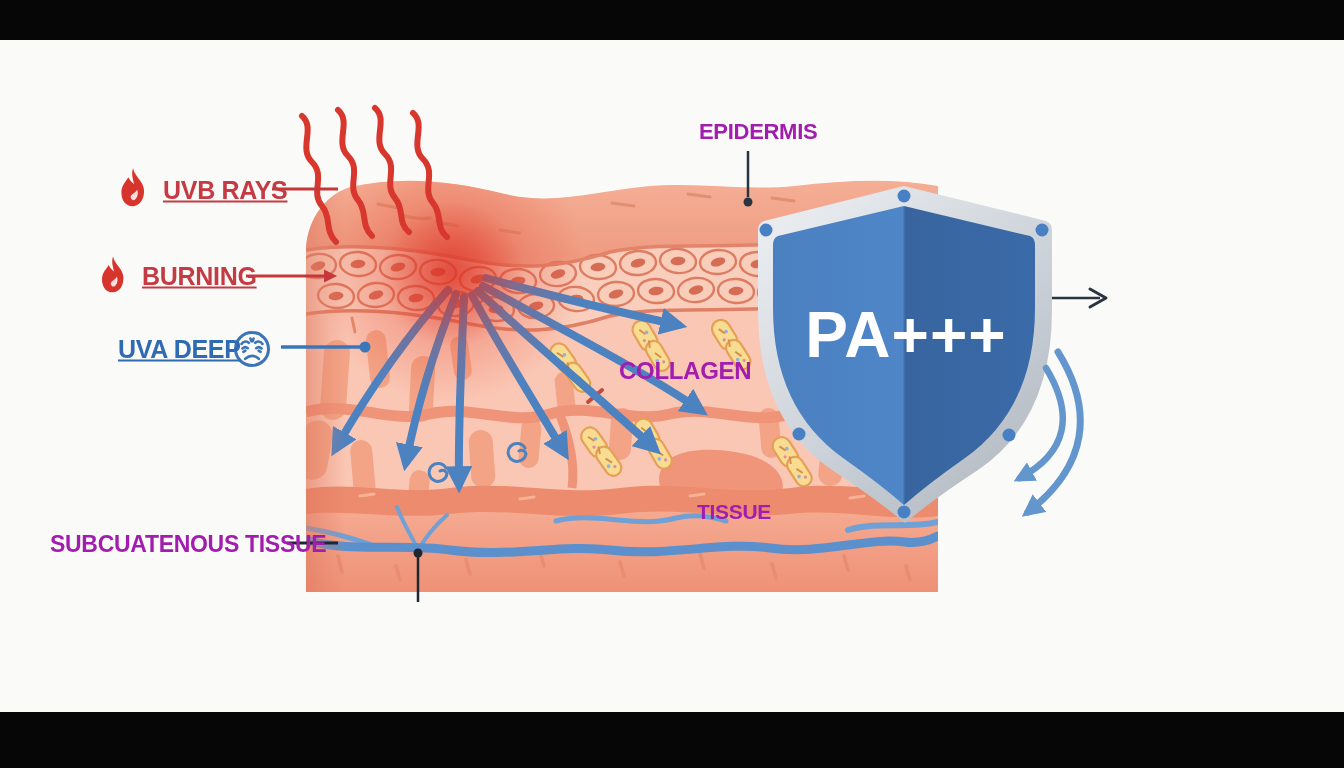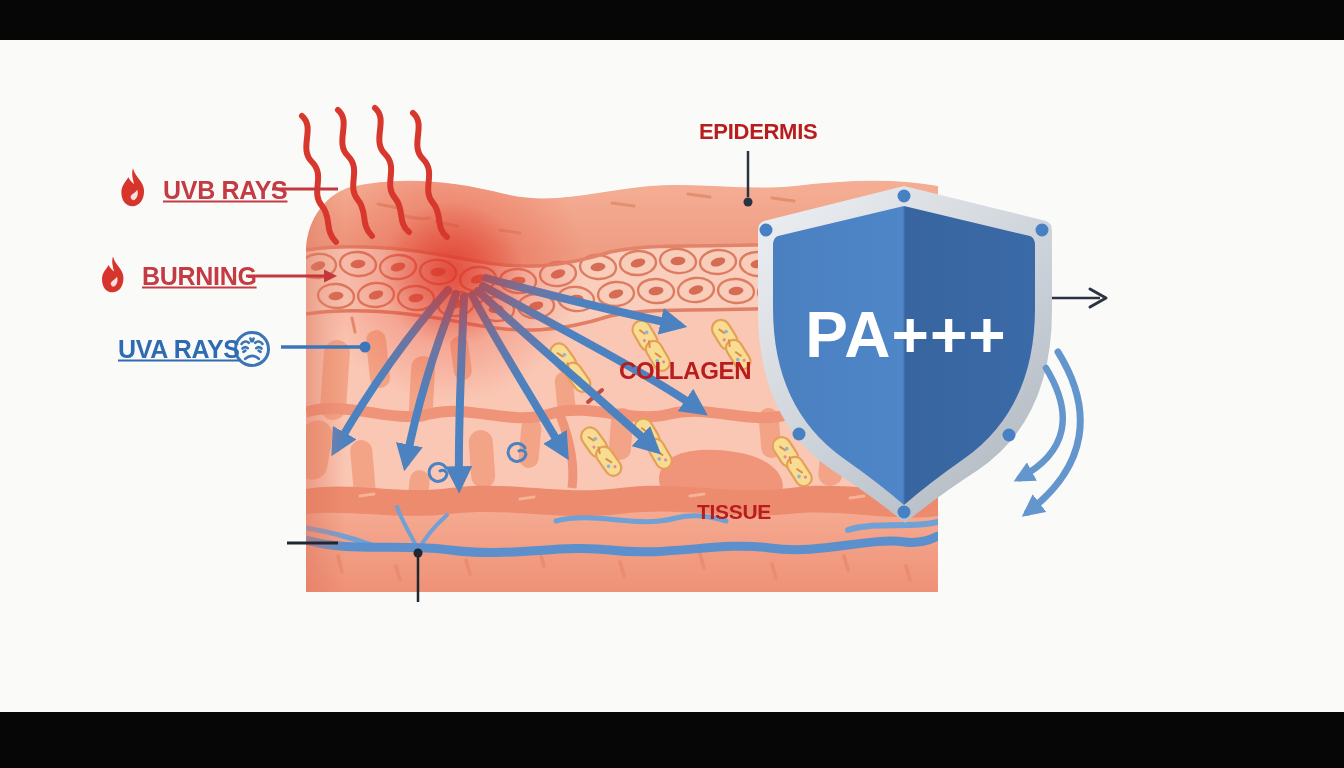--- a/index.html
+++ b/index.html
@@ -4,21 +4,21 @@
 <style>
   html,body{margin:0;padding:0;background:#000;}
   #stage{position:relative;width:1344px;height:768px;overflow:hidden;
          background:#FAFAF8;font-family:"Liberation Sans",sans-serif;}
   .bar{position:absolute;left:0;width:1344px;background:#060606;}
   #bar-top{top:0;height:40px;}
   #bar-bottom{top:712px;height:56px;}
   #art{position:absolute;left:0;top:0;}
   .lbl{position:absolute;transform:translateY(-50%);font-weight:700;
        letter-spacing:-0.3px;white-space:nowrap;}
-  .navy{color:#b91c1c;}
+  .navy{color:#a21caf;}
   .red{color:#C43B43;}
   .blue{color:#2E6BB2;}
   .sz25{font-size:25px;text-decoration:underline;}
   .sz24{font-size:24px;}
   .sz23{font-size:23px;}
   .sz22{font-size:22px;}
   .sz21{font-size:21px;}
   #protection-label{line-height:26px;transform:none;}
   .icon{position:absolute;}
 </style>
@@ -293,17 +293,18 @@
       <path d="M-9.5,-0.5 Q-6.8,-3.2 -4.2,-0.8"></path>
         <path d="M4.2,-0.8 Q6.8,-3.2 9.5,-0.5"></path>
       <path d="M-8.6,2.8 L-6.6,1.6"></path>
         <path d="M8.6,2.8 L6.6,1.6"></path>
       <path d="M-6.8,9.8 Q0,3.8 6.8,9.8"></path>
     </g>
   </svg>
 
   <div class="lbl red sz25" style="left:163px;top:190px;">UVB RAYS</div>
   <div class="lbl red sz25" style="left:142px;top:276px;text-align:center;">BURNING</div>
-  <div class="lbl blue sz25" style="left:118px;top:349px;">UVA RAYS</div>
+  <div class="lbl blue sz25" style="left:118px;top:349px;">UVA DEEP</div>
   <div class="lbl navy sz22" style="left:699px;top:132px;">EPIDERMIS</div>
   <div class="lbl navy sz24" style="left:619px;top:371px;">COLLAGEN</div>
   <div class="lbl navy sz21" style="left:697px;top:512px;">TISSUE</div>
+  <div class="lbl navy sz23" style="left:50px;top:544px;">SUBCUATENOUS TISSUE</div>
 </div>
 
 </body></html>

